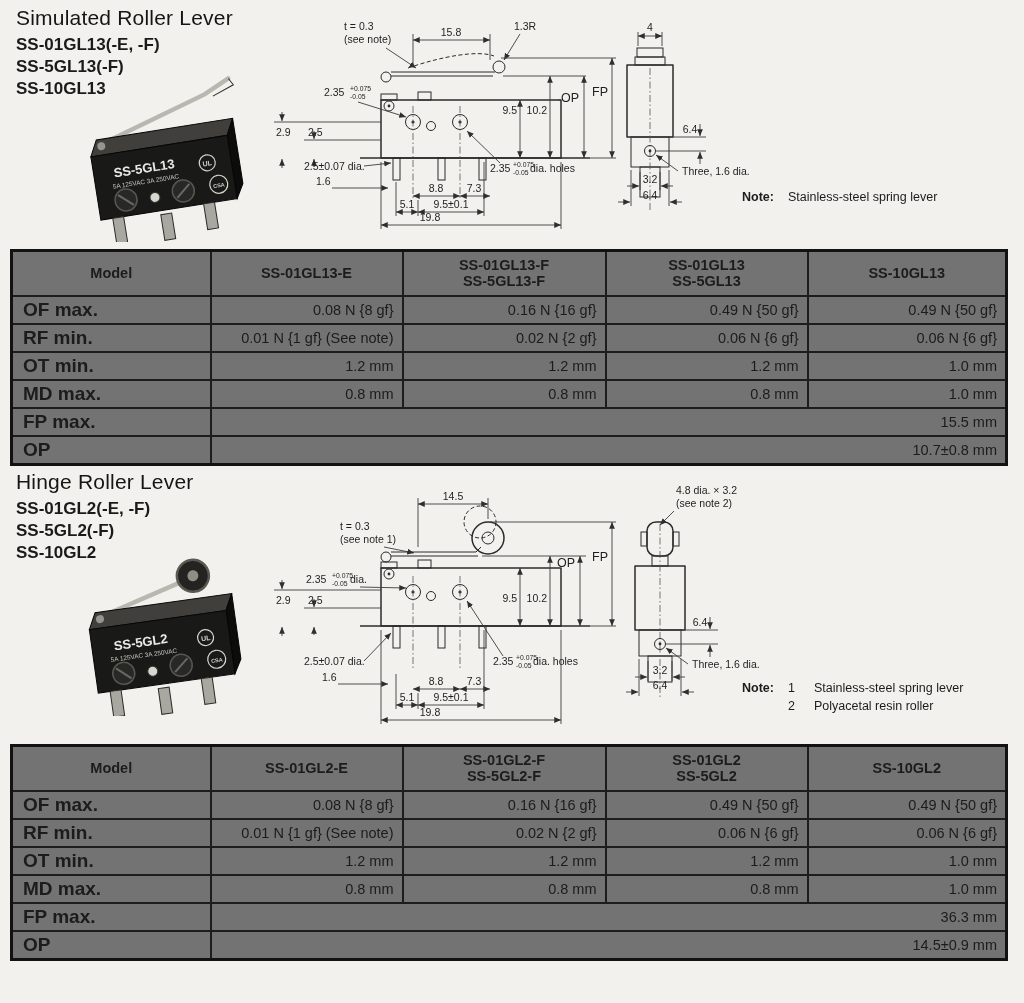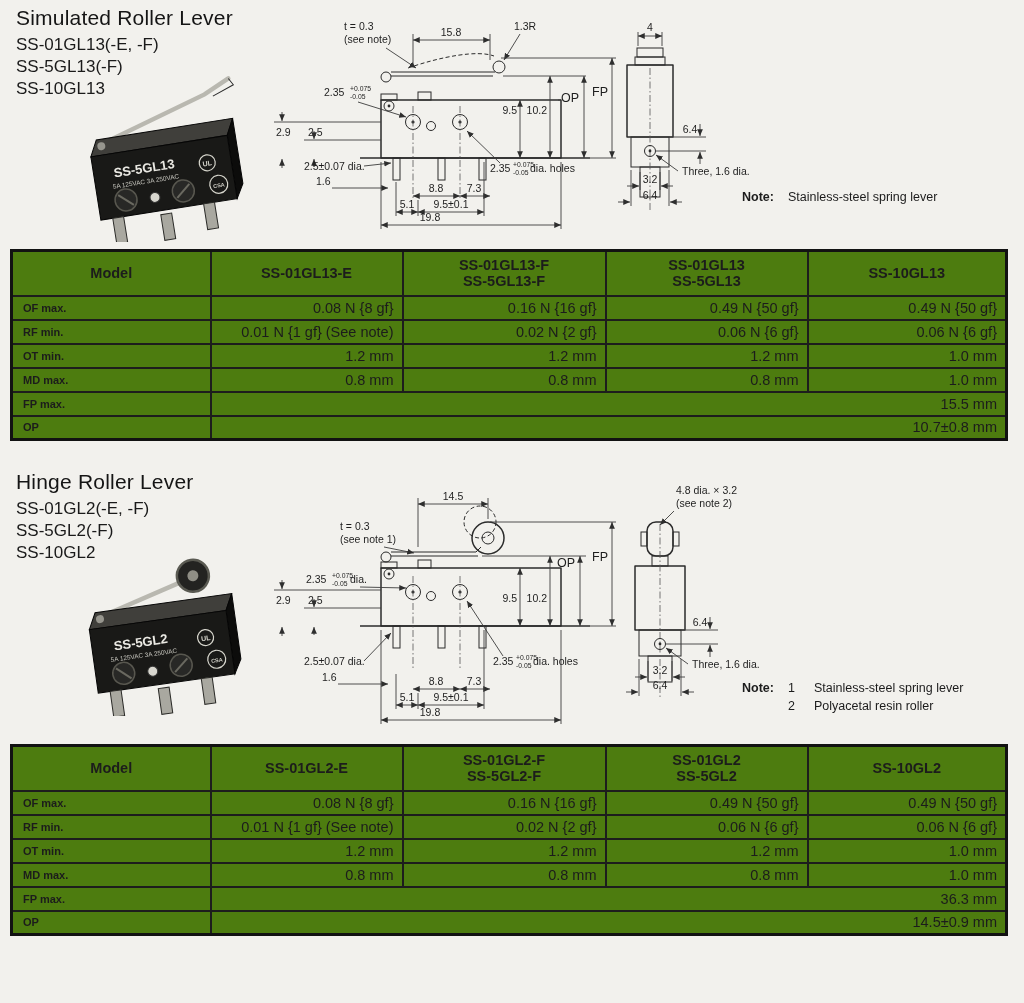--- a/index.html
+++ b/index.html
@@ -3,37 +3,37 @@
 <meta charset="utf-8">
 <style>
   html,body{margin:0;padding:0}
   body{
     width:1024px;height:1003px;position:relative;overflow:hidden;
     background:#f2f1ed;color:#1c1c1c;
     font-family:"Liberation Sans", sans-serif;
   }
   .abs{position:absolute}
   .sec-title{font-size:21px;font-weight:normal;letter-spacing:.2px;color:#151515}
-  .models div{font-size:17px;font-weight:normal;line-height:22px;color:#1a1a1a}
+  .models div{font-size:17px;font-weight:bold;line-height:22px;color:#1a1a1a}
   .noteline{font-size:12.5px;display:flex;gap:14px}
   .noteline .nlabel{font-weight:bold}
   .noteblock{font-size:12.5px;display:flex;gap:14px}
   .noteblock .nb-label{font-weight:bold}
   .nb-row{display:flex;gap:16px;margin-bottom:4px}
   .nb-num{width:10px}
 
   table.spec{border-collapse:collapse;table-layout:fixed;width:981px;
-    background:#4d7c0f;border:3px solid #121212}
+    background:#737373;border:3px solid #121212}
   table.spec th, table.spec td{border:2px solid #1d1d1d}
   table.spec thead tr{height:45px}
   table.spec tbody tr{height:24px}
   table.spec th{font-size:14.5px;font-weight:bold;text-align:center;vertical-align:middle;
     white-space:pre-line;padding:2px 4px}
   table.spec td{font-size:14.5px;padding:1px 8px;vertical-align:middle;text-align:right}
-  table.spec .rowlabel{text-align:left;padding-left:10px;font-size:11px}
+  table.spec .rowlabel{text-align:left;padding-left:10px;font-size:19px}
 
   
   .sld{fill:none;stroke:#2b2b2b;stroke-width:1.5;stroke-linejoin:round}
   .sldt{fill:none;stroke:#2b2b2b;stroke-width:1}
   .dml{fill:none;stroke:#3c3c3c;stroke-width:.9}
   .dmla{marker-end:url(#arw)}
   .dmlb{marker-start:url(#arw);marker-end:url(#arw)}
   .dsh{stroke-dasharray:4 2.5}
   .ctr{stroke-dasharray:7 2.5 1.5 2.5;stroke-width:.8;stroke:#555;fill:none}
   svg text{font-family:"Liberation Sans", sans-serif}

